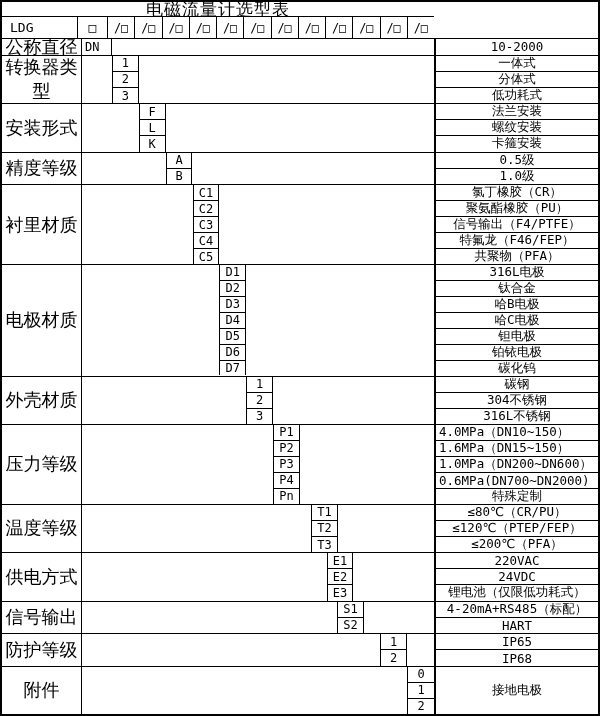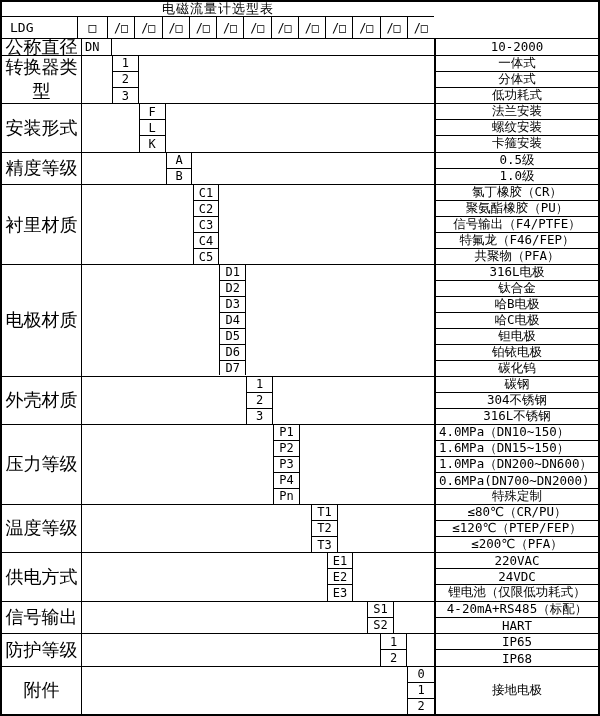--- a/index.html
+++ b/index.html
@@ -8,21 +8,21 @@
   #table {
     width:600px; height:716px;
     border:2px solid #000; background:#fff; color:#000;
     display:flex; flex-direction:column;
     font-family:"DejaVu Sans Mono","DejaVu Sans",monospace;
   }
   
   .hdr { height:36px; display:flex; flex-shrink:0; }
   .hdr-left { width:350px; flex:0 0 350px; display:flex; flex-direction:column; }
   .hdr-left { width:calc(80px + 352px); flex-basis:calc(80px + 352px); }
-  .title { height:15px; border-bottom:1px solid #000; display:flex; align-items:center; justify-content:center; font-size:13px; letter-spacing:1px; }
+  .title { height:15px; border-bottom:1px solid #000; display:flex; align-items:center; justify-content:center; font-size:17px; letter-spacing:1px; }
   .ldgrow { flex:1; display:flex; font-size:13px; }
   .ldg { width:76px; border-right:1px solid #000; display:flex; align-items:center; padding-left:8px; }
   .dnbox { width:30px; border-right:1px solid #000; display:flex; align-items:center; justify-content:center; }
   .slots { flex:1; display:flex; }
   .slot { flex:1; display:flex; align-items:center; justify-content:center; font-size:12px; overflow:hidden; }
   .slot + .slot { border-left:1px solid #000; }
   .hdr-right { flex:1; border-left:2px solid #000; display:flex; align-items:center; justify-content:center; font-size:14px; letter-spacing:1px; }
   
   .tbody { flex:1; display:flex; flex-direction:column; min-height:0; }
   .sec { display:flex; border-top:1px solid #000; flex-grow:1; flex-shrink:0; flex-basis:0; min-height:0; }
@@ -237,21 +237,21 @@
       <div class="desc">
         <div class="drow">220VAC</div>
         <div class="drow">24VDC</div>
         <div class="drow">锂电池（仅限低功耗式）</div>
       </div>
     </div>
 
     <div class="sec" style="flex-grow:2">
       <div class="lab">信号输出</div>
       <div class="mid">
-        <div class="cs" style="left:285px">
+        <div class="cs" style="left:255px">
           <div class="code">S1</div>
           <div class="code">S2</div>
         </div>
       </div>
       <div class="desc">
         <div class="drow">4-20mA+RS485（标配）</div>
         <div class="drow">HART</div>
       </div>
     </div>
 

